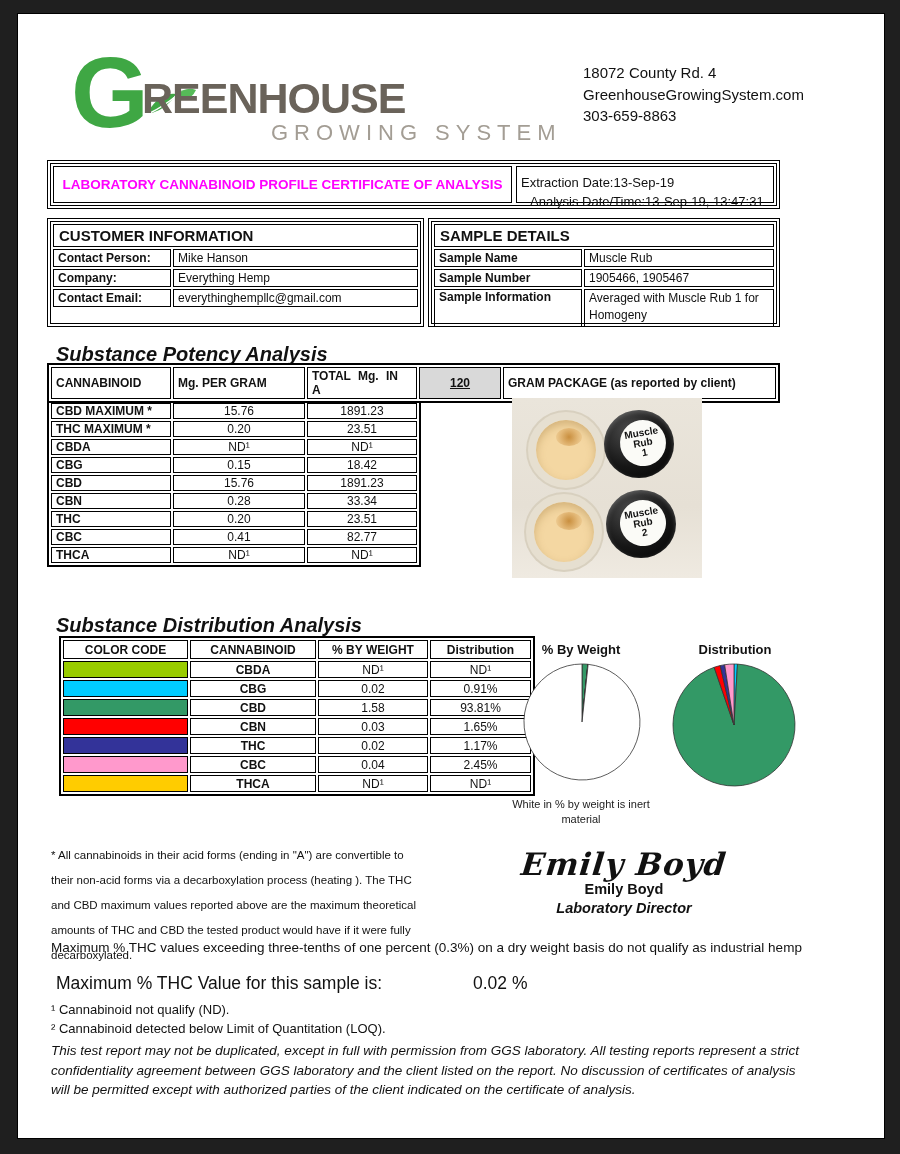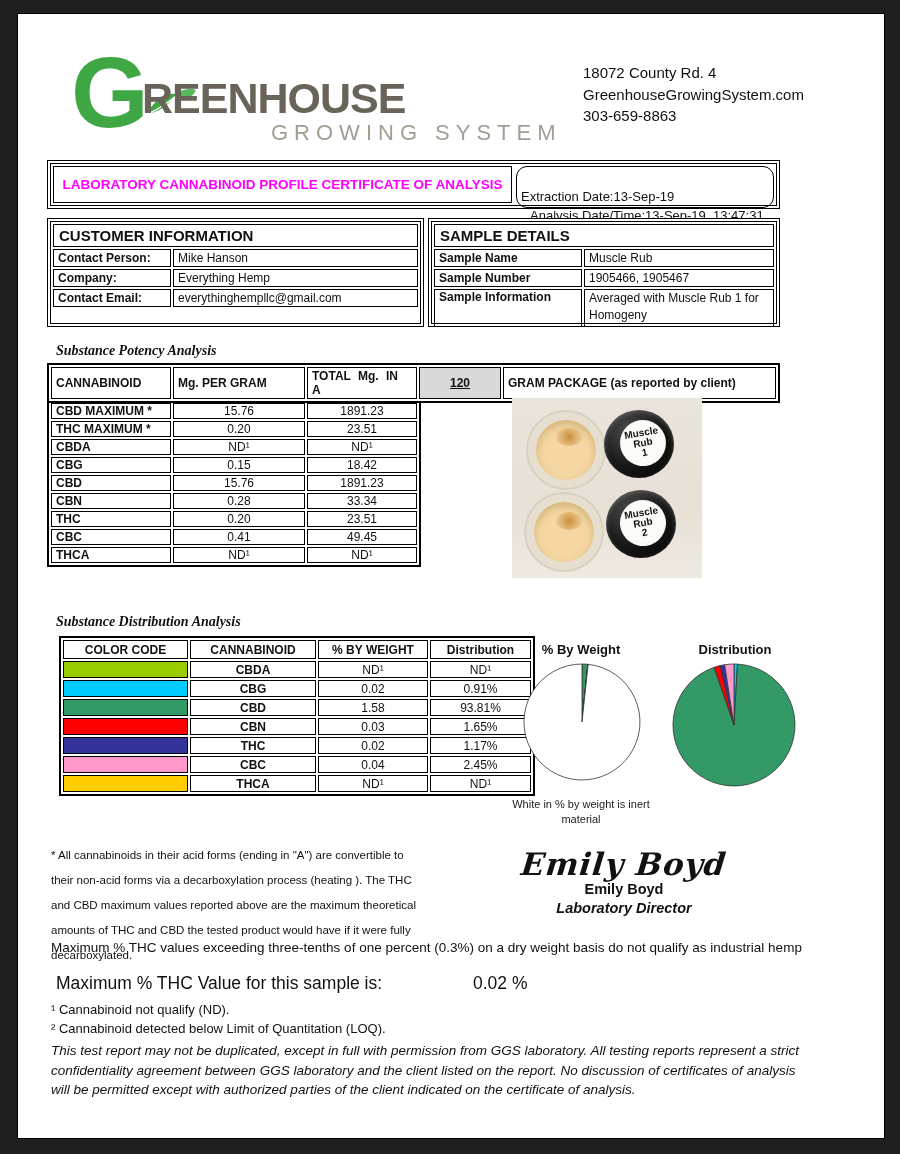--- a/index.html
+++ b/index.html
@@ -16,27 +16,27 @@
 
   
   .dbox{border:4px double #000;background:#fff;box-sizing:border-box;justify-content:center;}
   table.xls{border-collapse:separate;border-spacing:2px;width:100%;}
   table.xls td{border:1px solid #000;padding:0 4px;font-size:12px;vertical-align:middle;box-sizing:border-box;}
 
   
   .titlebar{display:flex;}
   .titlebar .cell{border:1px solid #000;margin:2px;box-sizing:border-box;}
   .t-left{width:459px;display:flex;align-items:center;justify-content:center;font-weight:bold;font-size:13.5px;}
-  .t-right{flex:1;font-size:13px;line-height:19px;padding:20px 4px;border-radius:11px;}
+  .t-right{flex:1;font-size:13px;line-height:19px;padding:6px 4px;}
 
   .info-header{border:1px solid #000;margin:2px 2px 0 2px;font-weight:bold;font-size:15px;padding:2px 5px;}
   .lbl{font-weight:bold;white-space:nowrap;}
   .val{white-space:nowrap;overflow:hidden;}
 
-  .sec-heading{font-weight:bold;font-style:italic;font-size:14px;font-family:Liberation Serif, serif;}
+  .sec-heading{font-weight:bold;font-style:italic;font-size:20px;}
 
   .cnum{text-align:center;}
   .cbold{font-weight:bold;}
   .gray-cell{background:#d9d9d9;text-align:center;font-weight:bold;text-decoration:underline;}
 
   
   .photo{background:linear-gradient(180deg,#eae5db 0%,#e6e0d5 60%,#efeae1 100%);}
   .jar{position:absolute;border-radius:50%;
     background:radial-gradient(circle at 58% 38%, #f9e6c2 0%, #f4d7a2 50%, #eoc48a 75%, #e8c188 100%);
     background-color:#f4d7a2;
@@ -202,21 +202,21 @@
             <td class="cnum">33.34</td>
           </tr>
       <tr style="height:16px;">
             <td class="lbl">THC</td>
             <td class="cnum">0.20</td>
             <td class="cnum">23.51</td>
           </tr>
       <tr style="height:16px;">
             <td class="lbl">CBC</td>
             <td class="cnum">0.41</td>
-            <td class="cnum">49.45</td>
+            <td class="cnum">82.77</td>
           </tr>
       <tr style="height:16px;">
             <td class="lbl">THCA</td>
             <td class="cnum">ND¹</td>
             <td class="cnum">ND¹</td>
           </tr>
     </tbody>
       </table>
   </div>
 

